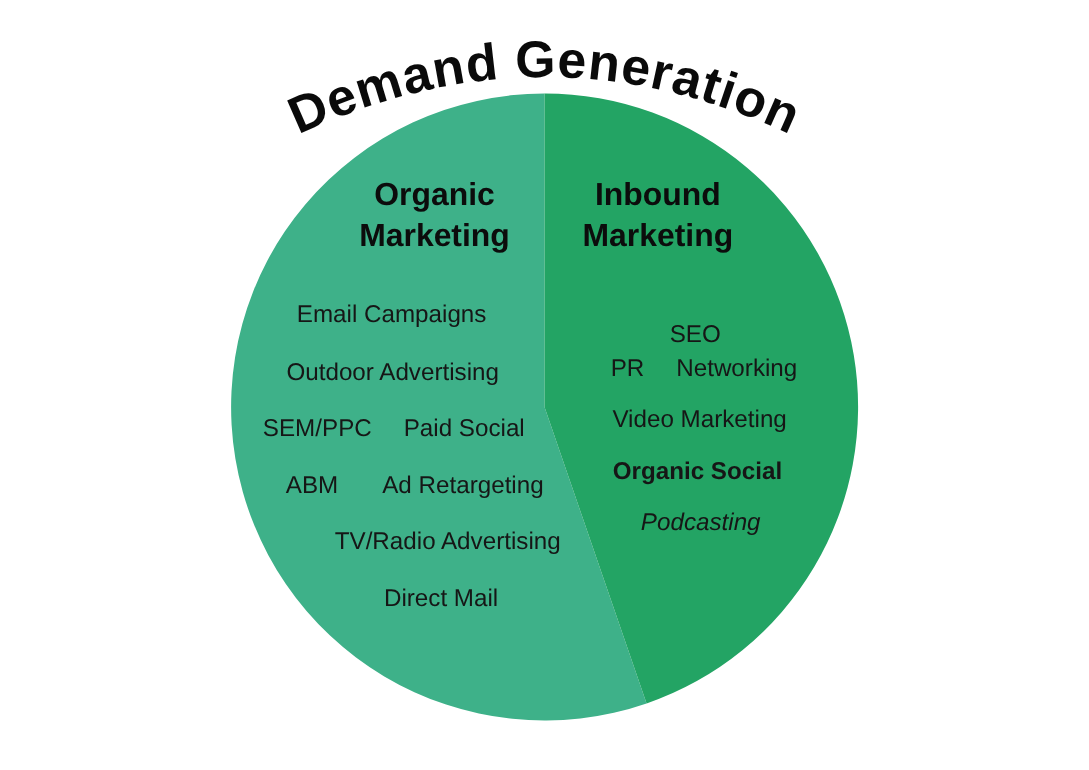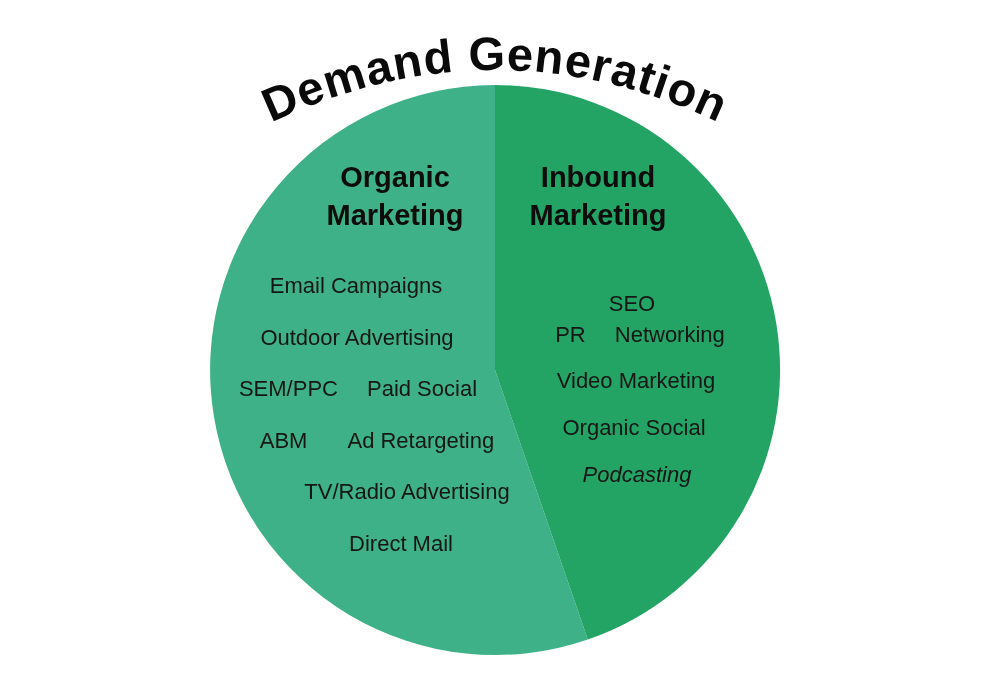--- a/index.html
+++ b/index.html
@@ -92,20 +92,20 @@
   <div class="row" style="left:632px;top:304px;gap:37px;">
     <span>SEO</span>
   </div>
   <div class="row" style="left:640px;top:335px;">
     <span>PR</span>
     <span>Networking</span>
   </div>
   <div class="row" style="left:636px;top:381px;">
     <span>Video Marketing</span>
   </div>
-  <div class="row" style="left:634px;top:428px;">
+  <div class="row" style="left:634px;top:428px;font-weight:bold;">
     <span>Organic Social</span>
   </div>
   <div class="row" style="left:637px;top:475px;font-style:italic;">
     <span>Podcasting</span>
   </div>
 
 </div>
 
 </body></html>

